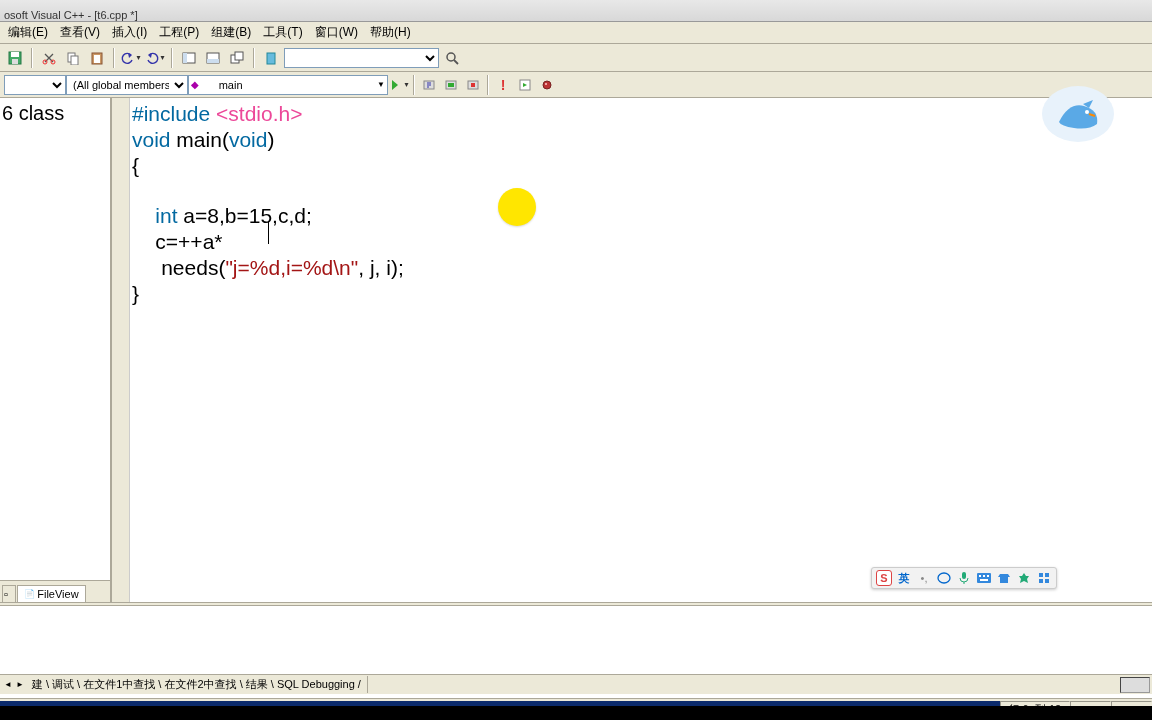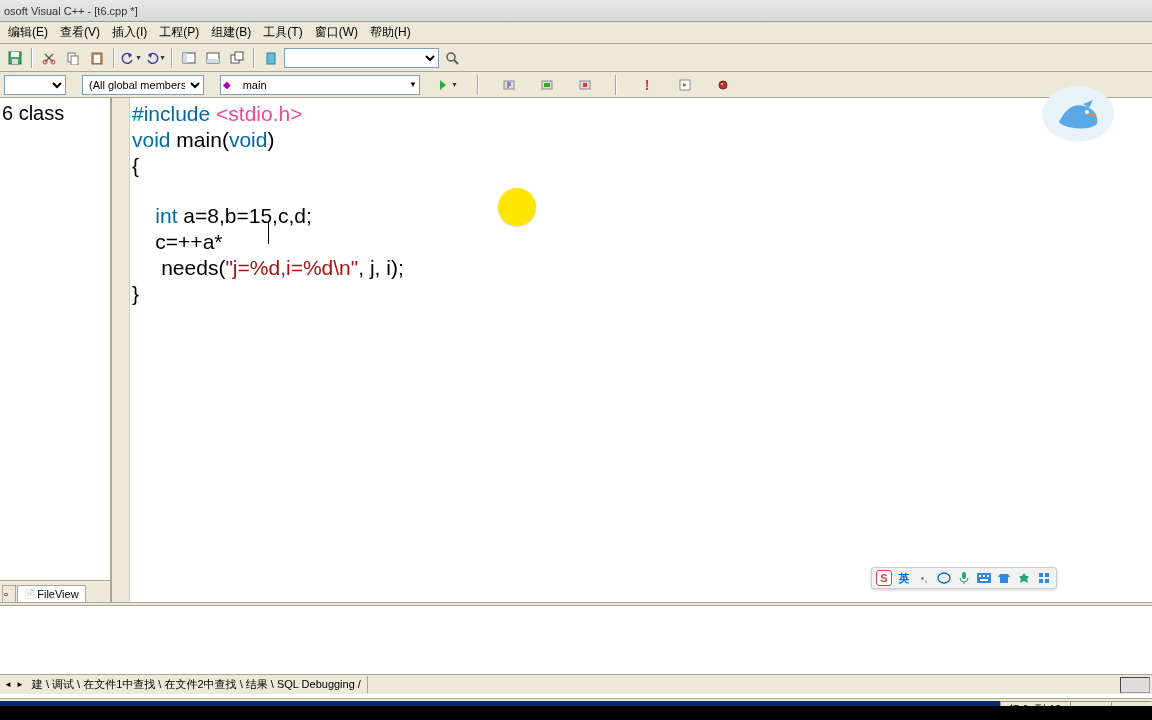--- a/index.html
+++ b/index.html
@@ -1,24 +1,24 @@
 <!DOCTYPE html>
 <html><head>
 <meta charset="utf-8">
 <style>
 *{margin:0;padding:0;box-sizing:border-box;font-family:"SimSun","MS Sans Serif",sans-serif}
 body{background:#fff;width:1152px;height:720px;overflow:hidden;position:relative;font-size:12px}
-.titlebar{height:22px;background:linear-gradient(#e8e8e8,#d8d8d8);border-bottom:1px solid #999;display:flex;align-items:center;padding:0 4px;color:#333;font-size:11px}
+.titlebar{height:22px;background:linear-gradient(#e8e8e8,#d8d8d8);border-bottom:1px solid #999;display:flex;align-items:flex-end;padding:0 4px;color:#333;font-size:11px}
 .menubar{height:22px;background:#ece9d8;border-bottom:1px solid #aca899;display:flex;align-items:flex-end;padding:0 2px}
 .menu-item{padding:2px 6px;cursor:default;font-size:12px}
 .toolbar{height:28px;background:#ece9d8;border-bottom:1px solid #aca899;display:flex;align-items:center;padding:2px 4px;gap:2px}
 .tb-btn{width:22px;height:22px;border:1px solid transparent;display:flex;align-items:center;justify-content:center;cursor:default}
 .tb-sep{width:2px;height:20px;border-left:1px solid #aca899;border-right:1px solid #fff;margin:0 3px}
 .tb-combo{height:20px;border:1px solid #7f9db9;background:#fff;font-size:11px;padding:0 2px}
-.toolbar2{height:26px;background:#ece9d8;border-bottom:1px solid #aca899;display:flex;align-items:center;padding:2px 4px;gap:16px}
+.toolbar2{height:26px;background:#ece9d8;border-bottom:1px solid #aca899;display:flex;align-items:center;padding:2px 4px;gap:0}
 .main-area{display:flex;height:504px;position:relative}
 .left-panel{width:112px;border-right:2px solid #aca899;background:#fff;display:flex;flex-direction:column;position:relative}
 .class-view{flex:1;padding:4px 2px;overflow:hidden;font-family:"Courier New",monospace;font-size:20px}
 .tab-strip{height:22px;background:#ece9d8;border-top:1px solid #aca899;display:flex;align-items:flex-end;padding:0 2px;position:relative}
 .tab{border:1px solid #aca899;border-bottom:none;padding:2px 6px;background:#fff;font-size:11px;margin-right:1px;display:flex;align-items:center;gap:2px}
 .tab.inactive{background:#ece9d8}
 .code-area{flex:1;position:relative;display:flex}
 .gutter{width:18px;background:#ece9d8;border-right:1px solid #ccc}
 .code{flex:1;padding:4px 2px;font-family:"Courier New","SimSun",monospace;font-size:21px;line-height:24px;white-space:pre;position:relative}
 .kw{color:#0369a1}
@@ -138,21 +138,21 @@
         <line x1="9" y1="9" x2="13" y2="13" stroke="#555" stroke-width="1.8"></line>
       </svg>
     </div>
 </div>
 
 <div class="toolbar2">
   <select class="tb-combo" style="width:62px"></select>
   <select class="tb-combo" style="width:122px"><option>(All global members</option></select>
   <div style="display:flex;align-items:center;border:1px solid #7f9db9;background:#fff;height:20px;width:200px;padding:0 2px">
     <span style="color:#a0a;font-size:10px">◆</span>
-    <span style="font-size:11px;margin-left:12px">main</span>
+    <span style="font-size:11px;margin-left:20px">main</span>
     <span style="margin-left:auto;font-size:8px">▼</span>
   </div>
   <div class="tb-btn">
       <svg width="14" height="14">
         <path d="M3 2 L9 7 L3 12 Z" fill="#3a3"></path>
       </svg>
       <span class="dd-arrow">▾</span>
     </div>
   <div class="tb-sep"></div>
   <div class="tb-btn">

